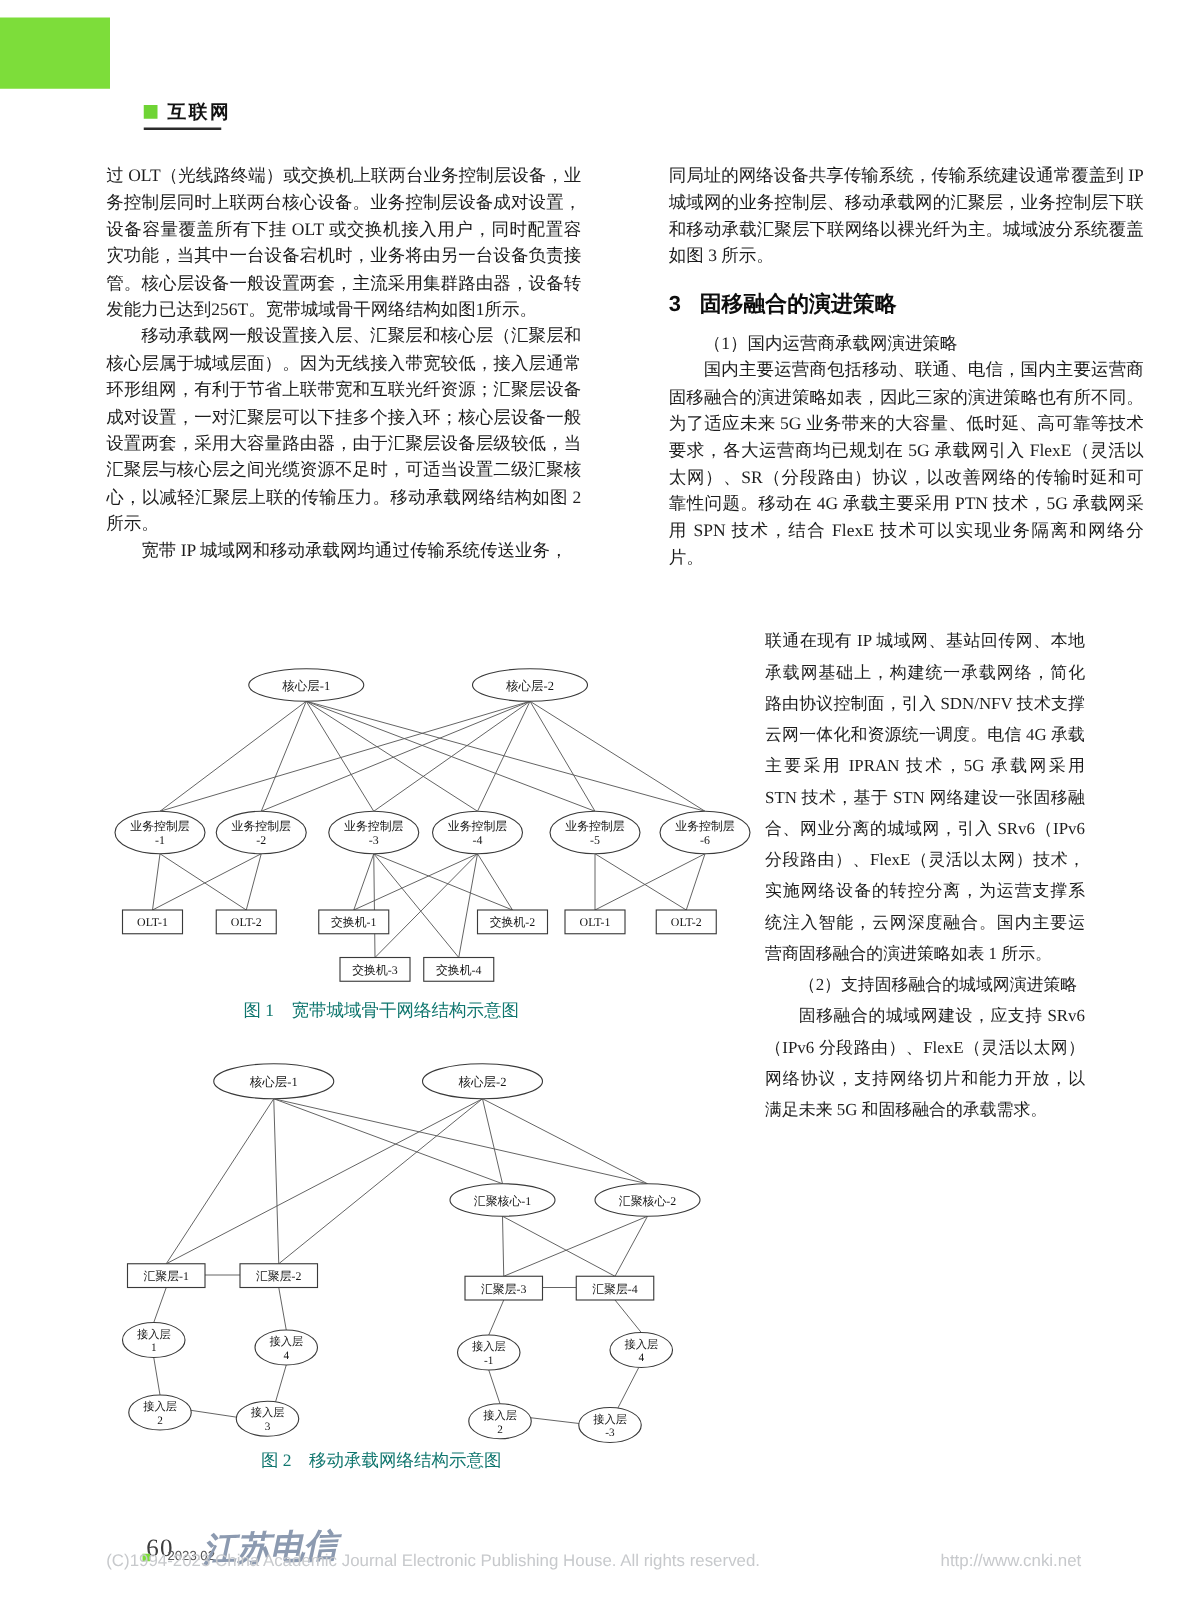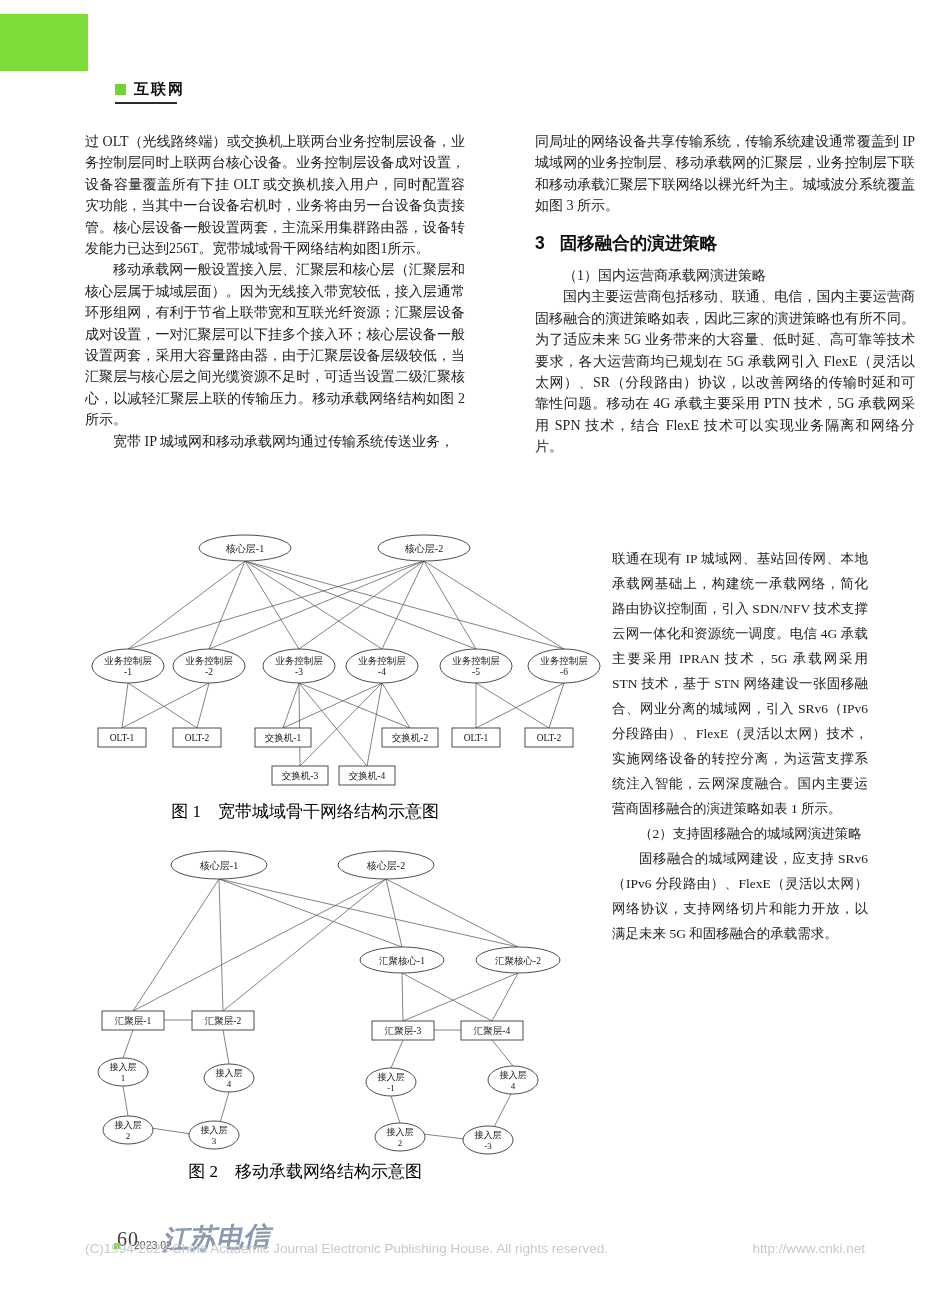--- a/index.html
+++ b/index.html
@@ -25,38 +25,38 @@
   .col-left {
     position:absolute; left:85px; top:131px; width:380px; height:386px;
     font-size:14px; line-height:21.4px; overflow:hidden;
   }
   .col-right-top {
     position:absolute; left:487px; top:131px; width:380px; height:362px;
     font-size:14px; line-height:21.4px; overflow:hidden;margin-left:48px;
   }
   .col-right-narrow {
     position:absolute; left:612px; top:500px; width:256px; height:690px;
-    font-size:13.5px; line-height:25px; overflow:hidden;margin-top:46px;
+    font-size:13.5px; line-height:25px; overflow:hidden;
   }
   .section-heading {
     display:flex; gap:15px; align-items:baseline;
     margin:16px 0 11px 0;
     font-family:"Liberation Sans","DejaVu Sans",sans-serif;
     font-size:17.5px; font-weight:700; color:#0d0d0d;
   }
 
   .fig { position:absolute; }
   .fig line { stroke:#5a5a5a; stroke-width:0.75; }
   .fig ellipse, .fig rect { fill:#ffffff; stroke:#3a3a3a; stroke-width:0.9; }
   .fig text { font-size:9.5px; fill:#151515; text-anchor:middle; font-family:"Liberation Serif","DejaVu Serif",serif; }
   .fig .ft10 { font-size:10px; }
   .fig .ft9  { font-size:9px; }
   .fig-caption {
     position:absolute; width:440px; left:85px; text-align:center;
-    font-size:17px; color:#000000;
+    font-size:14px; color:#0f766e;
   }
 
   .page-num { position:absolute; left:85px; top:1228px; font-size:20px; color:#3d3d3d; letter-spacing:1px;margin-left:32px; }
   .issue-marker { position:absolute; left:114px; top:1243px; width:6px; height:6px; background:#7ddd3a; }
   .issue-date { position:absolute; left:124px; top:1239px; font-size:10.5px; color:#555; font-family:"Liberation Sans",sans-serif;padding-left:10px; }
   .journal-logo {
     position:absolute; left:162px; top:1220px; z-index:1;
     font-family:"DejaVu Serif","Liberation Serif",serif;
     font-style:italic; font-weight:bold; font-size:27px; color:#8c9ab0;
     transform:rotate(-2deg);

